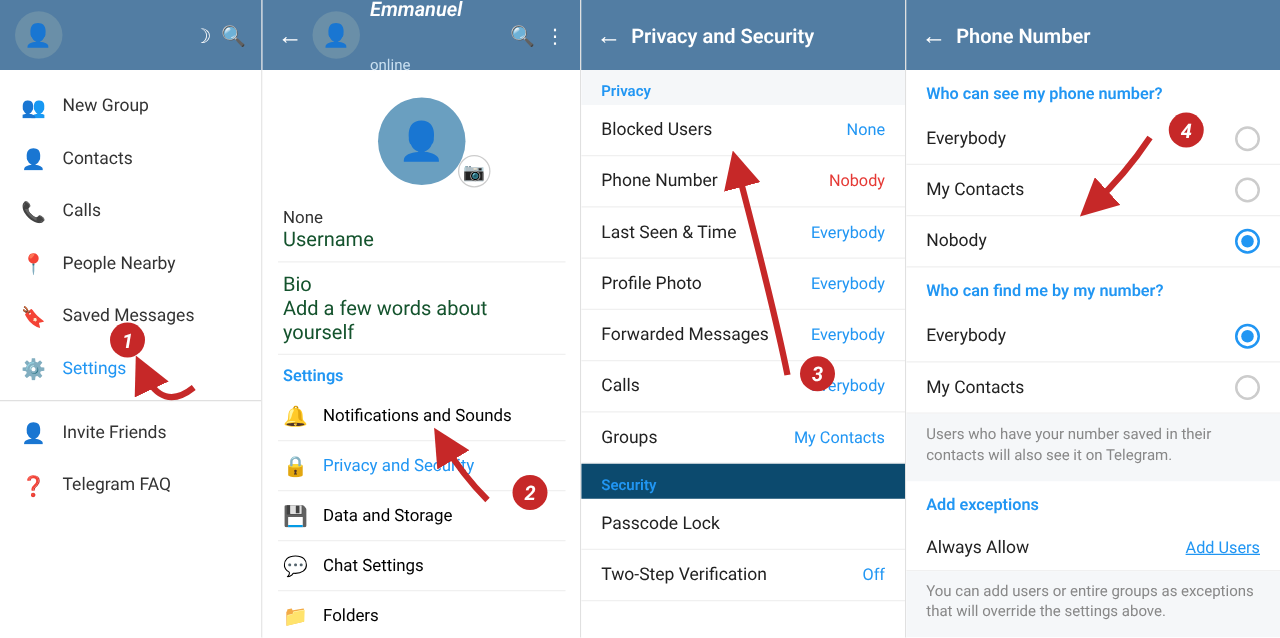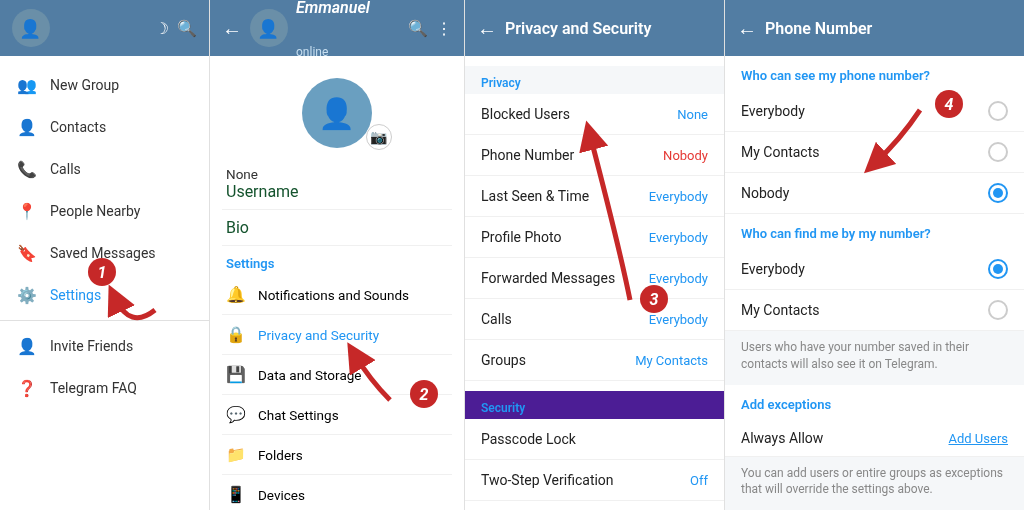--- a/index.html
+++ b/index.html
@@ -177,42 +177,41 @@
     }
     .privacy-header .back-btn { font-size: 20px; cursor: pointer; }
     .privacy-header .title { font-size: 16px; font-weight: 600; flex: 1; }
     .privacy-content { flex: 1; overflow-y: auto; }
     .privacy-section-title {
       font-size: 12px;
       color: #2196F3;
       font-weight: 600;
       padding: 10px 16px 4px;
       background: #f5f7f9;
-      margin-top: 10px;
     }
     .privacy-item {
       display: flex;
       align-items: center;
       justify-content: space-between;
       padding: 12px 16px;
       border-bottom: 1px solid #f0f0f0;
       cursor: pointer;
       font-size: 14px;
       color: #222;
     }
     .privacy-item .value { color: #2196F3; font-size: 13px; }
     .privacy-item .value.red { color: #e53935; }
     .privacy-note {
       font-size: 12px;
       color: #888;
       padding: 8px 16px 10px;
       background: #f5f7f9;
     }
     .security-section {
-      background: #4c1d95;
+      background: #0c4a6e;
     }
 
     
     .panel-phone {
       width: 299px;
       height: 510px;
       background: #fff;
       display: flex;
       flex-direction: column;
       flex-shrink: 0;
@@ -391,20 +390,21 @@
         <div class="profile-avatar">👤</div>
         <div class="camera-btn">📷</div>
       </div>
 
       <div class="field-block">
         <div class="field-value">None</div>
         <div class="field-label">Username</div>
       </div>
       <div class="field-block">
         <div class="field-label">Bio</div>
+        <div class="field-label">Add a few words about yourself</div>
       </div>
 
       <div class="settings-section-title">Settings</div>
 
       <div class="settings-item">
         <span class="s-icon">🔔</span>
         <span>Notifications and Sounds</span>
       </div>
       <div class="settings-item" style="color:#2196F3;">
         <span class="s-icon">🔒</span>

